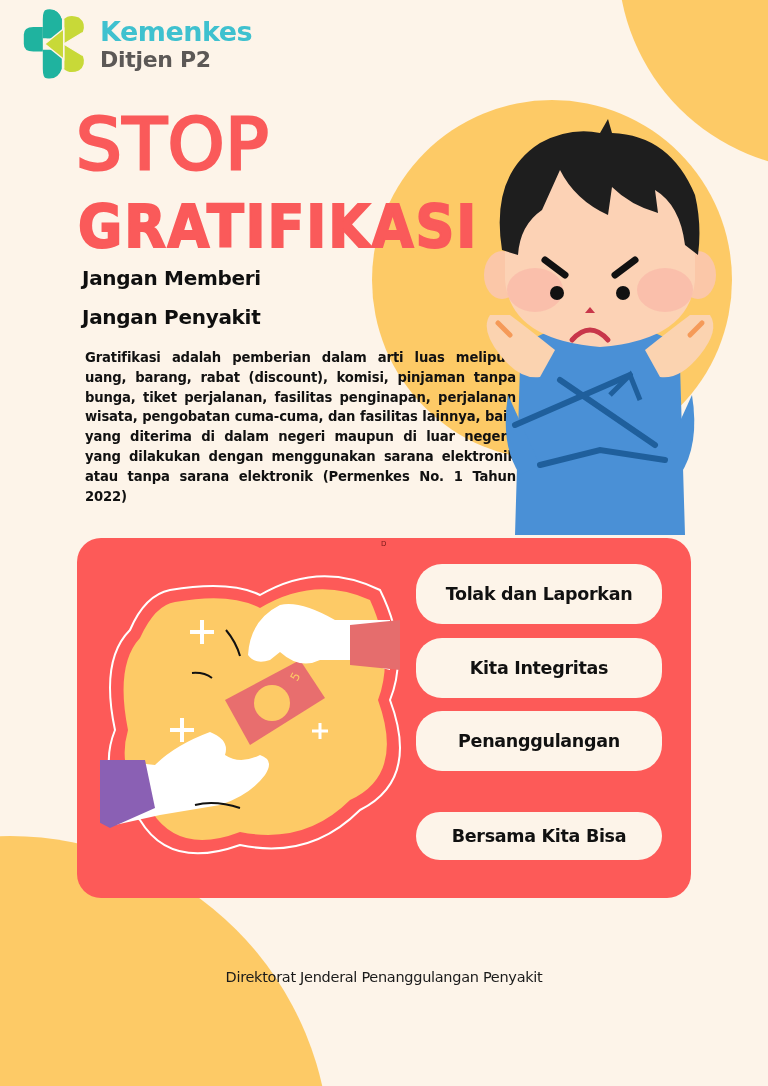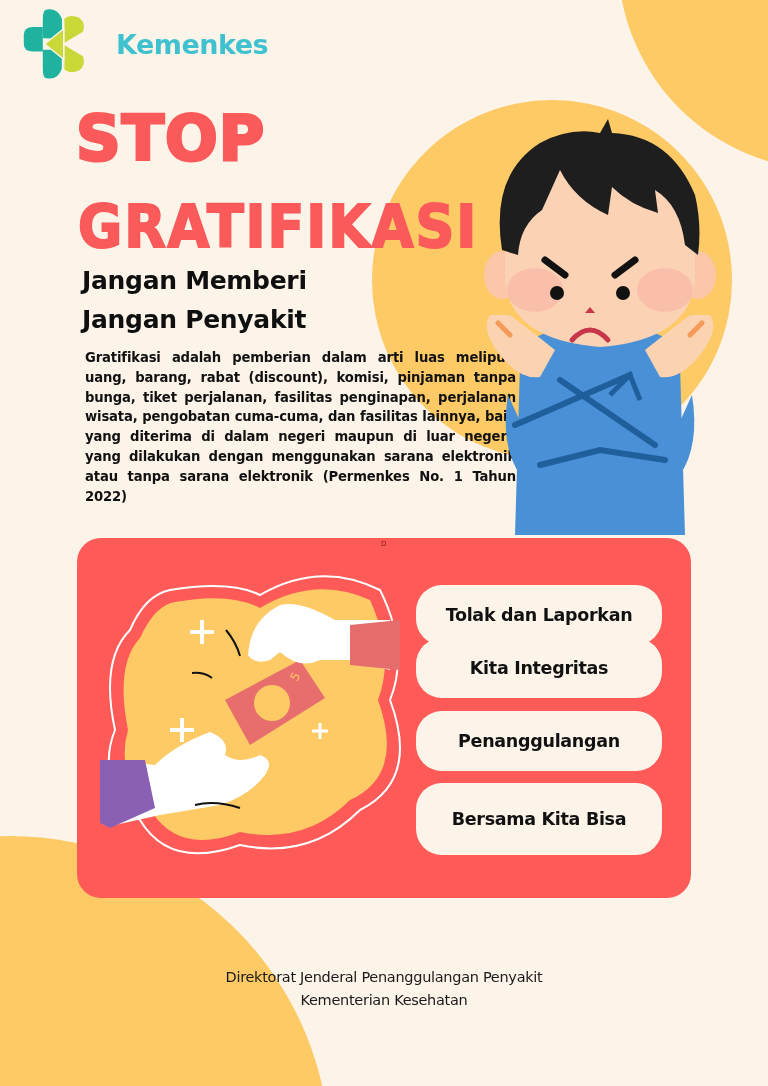--- a/index.html
+++ b/index.html
@@ -8,41 +8,41 @@
       background: #fdf4e9;
       font-family: "DejaVu Sans", sans-serif;
     }
     .blob { position: absolute; background: #fdca66; border-radius: 50%; }
     #blob-top-right { left: 618px; top: -250px; width: 420px; height: 420px; }
     #blob-bottom-left { left: -310px; top: 836px; width: 640px; height: 640px; }
     #blob-face { left: 372px; top: 100px; width: 360px; height: 360px; }
 
     .logo { position: absolute; left: 20px; top: 6px; display: flex; align-items: center; }
     .logo svg { width: 76px; height: 76px; }
-    .logo-text { margin-left: 20px; line-height: 1; }
+    .logo-text { margin-left: 4px; line-height: 1; }
     .logo-brand { color: #3fc1cf; font-weight: bold; font-size: 27px; font-family: "DejaVu Sans", sans-serif; letter-spacing: -0.5px; }
     .logo-sub { color: #5c5856; font-weight: bold; font-size: 22px; margin-top: 4px; font-family: "DejaVu Sans", sans-serif; letter-spacing: -0.3px; }
 
     .title-stop {
       position: absolute; left: 76px; top: 108px;
-      font-family: "DejaVu Sans", sans-serif; font-weight: 700;
-      font-size: 62px; line-height: 1; color: #fa5a5a;
+      font-family: "DejaVu Sans", sans-serif; font-weight: 400;
+      font-size: 72px; line-height: 1; color: #fa5a5a;
       letter-spacing: 1px; -webkit-text-stroke: 3px #fa5a5a;
     }
     .title-grat {
       position: absolute; left: 78px; top: 198px;
       font-family: "DejaVu Sans", sans-serif; font-weight: 900;
       font-size: 58px; line-height: 1; color: #fa5a5a;
       letter-spacing: 2px; -webkit-text-stroke: 2px #fa5a5a;
       transform: scaleX(0.93); transform-origin: left;
     }
     .subtitle {
       position: absolute; left: 82px;
       font-family: "DejaVu Sans", sans-serif; font-weight: bold;
-      font-size: 25px; color: #0f0f0f; letter-spacing: -0.3px;
+      font-size: 20px; color: #0f0f0f; letter-spacing: -0.3px;
     }
     #sub1 { top: 266px; }
     #sub2 { top: 305px; }
 
     .desc {
       position: absolute; left: 85px; top: 348px; width: 431px;
       font-family: "DejaVu Sans", sans-serif; font-weight: bold;
       font-size: 13.2px; line-height: 19.8px; color: #111;
       text-align: justify; text-align-last: left; letter-spacing: -0.15px;
     }
@@ -57,24 +57,24 @@
     .hands { position: absolute; left: 100px; top: 560px; width: 310px; height: 310px; }
 
     .pill {
       position: absolute; left: 416px; width: 246px; height: 60px;
       background: #fdf4e9; border-radius: 26px;
       display: flex; align-items: center; justify-content: center;
       font-family: "DejaVu Sans", sans-serif; font-weight: bold;
       font-size: 17.5px; color: #111; letter-spacing: -0.3px;
       cursor: pointer;
     }
-    #pill-0 { top: 564px; margin-top: 21px; }
+    #pill-0 { top: 564px; }
     #pill-1 { top: 638px; }
     #pill-2 { top: 711px; }
-    #pill-3 { top: 783px; height: 72px; }
+    #pill-3 { top: 812px; height: 48px; }
 
     .footer {
       position: absolute; left: 0; width: 768px; top: 966px; text-align: center;
       font-family: "DejaVu Sans", sans-serif; font-size: 14.5px; color: #1a1a1a;
       line-height: 23px; letter-spacing: -0.3px;
     }
   </style>
 </head>
 <body>
 
@@ -93,20 +93,21 @@
     <path d="M46 14 Q52 8 62 12 Q70 18 66 28 L46 40 Z" fill="#c8d938"></path>
     <path d="M46 40 L66 52 Q70 62 62 68 Q52 72 46 66 Z" fill="#c8d938"></path>
     <path d="M26 40 L46 24 L46 56 Z" fill="#c8d938"></path>
     <path d="M26 40 L46 24 L46 56 Z" fill="none" stroke="#fdf4e9" stroke-width="1.5"></path>
     <line x1="46" y1="14" x2="46" y2="66" stroke="#fdf4e9" stroke-width="1.5"></line>
     <line x1="46" y1="40" x2="66" y2="28" stroke="#fdf4e9" stroke-width="1.2"></line>
     <line x1="46" y1="40" x2="66" y2="52" stroke="#fdf4e9" stroke-width="1.2"></line>
   </svg>
   <div class="logo-text">
     <div class="logo-brand">Kemenkes</div>
+    <div class="logo-sub">Ditjen P2</div>
   </div>
 </div>
 
 <div class="title-stop">STOP</div>
 <div class="title-grat">GRATIFIKASI</div>
 <div class="subtitle" id="sub1">Jangan Memberi</div>
 <div class="subtitle" id="sub2">Jangan Penyakit</div>
 
 <div class="desc">Gratifikasi adalah pemberian dalam arti luas meliputi uang, barang, rabat (discount), komisi, pinjaman tanpa bunga, tiket perjalanan, fasilitas penginapan, perjalanan wisata, pengobatan cuma-cuma, dan fasilitas lainnya, baik yang diterima di dalam negeri maupun di luar negeri, yang dilakukan dengan menggunakan sarana elektronik atau tanpa sarana elektronik (Permenkes No. 1 Tahun 2022)</div>
 
@@ -172,14 +173,13 @@
   <path d="M95 245 Q115 240 140 248" stroke="#111" stroke-width="2" fill="none"></path>
 </svg>
 
 <div class="pill" id="pill-0">Tolak dan Laporkan</div>
 <div class="pill" id="pill-1">Kita Integritas</div>
 <div class="pill" id="pill-2">Penanggulangan</div>
 <div class="pill" id="pill-3">Bersama Kita Bisa</div>
 
 <div class="footer">
   <div>Direktorat Jenderal Penanggulangan Penyakit</div>
-  <div>Kementerian Kesehatan</div>
 </div>
 
 </body></html>

